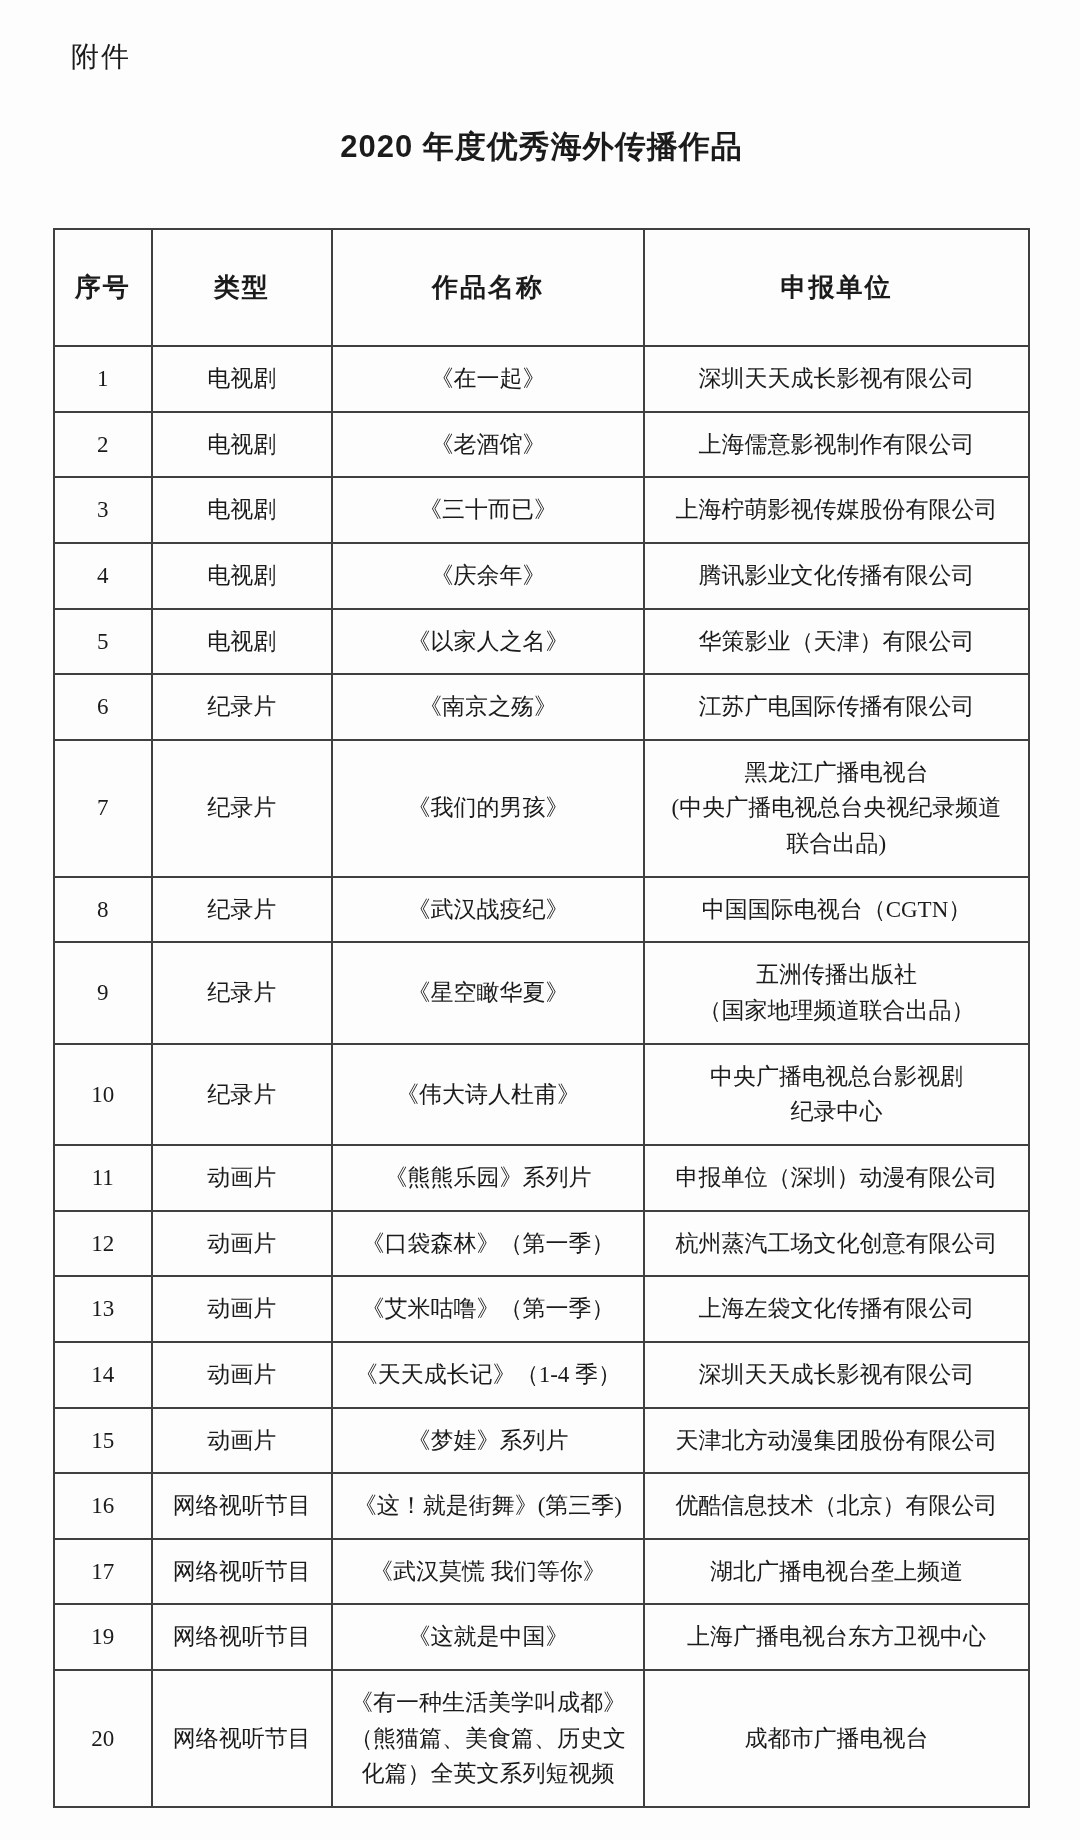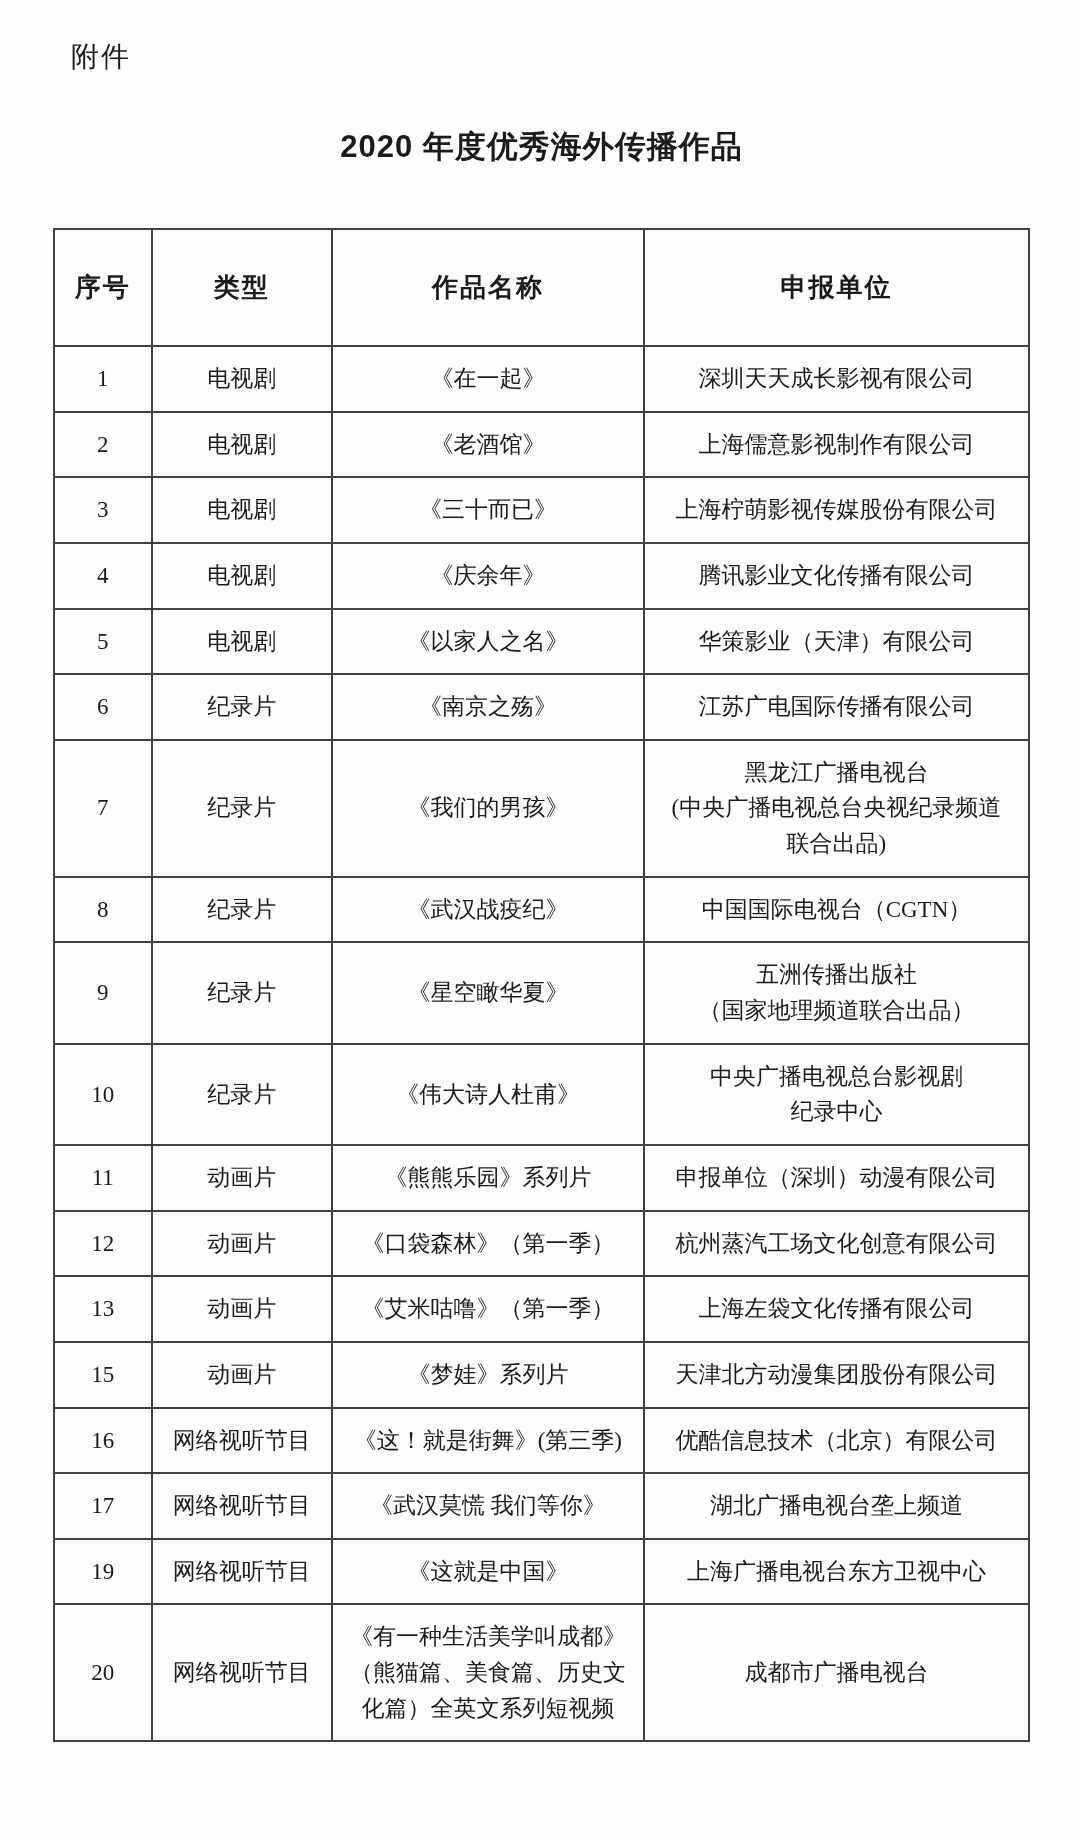--- a/index.html
+++ b/index.html
@@ -170,20 +170,26 @@
           <td class="col-title">《口袋森林》（第一季）</td>
           <td class="col-org">杭州蒸汽工场文化创意有限公司</td>
         </tr>
         <tr>
           <td class="col-no">13</td>
           <td class="col-type">动画片</td>
           <td class="col-title">《艾米咕噜》（第一季）</td>
           <td class="col-org">上海左袋文化传播有限公司</td>
         </tr>
         <tr>
+          <td class="col-no">14</td>
+          <td class="col-type">动画片</td>
+          <td class="col-title sm">《天天成长记》（1-4 季）</td>
+          <td class="col-org">深圳天天成长影视有限公司</td>
+        </tr>
+        <tr>
           <td class="col-no">15</td>
           <td class="col-type">动画片</td>
           <td class="col-title">《梦娃》系列片</td>
           <td class="col-org">天津北方动漫集团股份有限公司</td>
         </tr>
         <tr>
           <td class="col-no">16</td>
           <td class="col-type sm">网络视听节目</td>
           <td class="col-title sm">《这！就是街舞》(第三季)</td>
           <td class="col-org">优酷信息技术（北京）有限公司</td>

